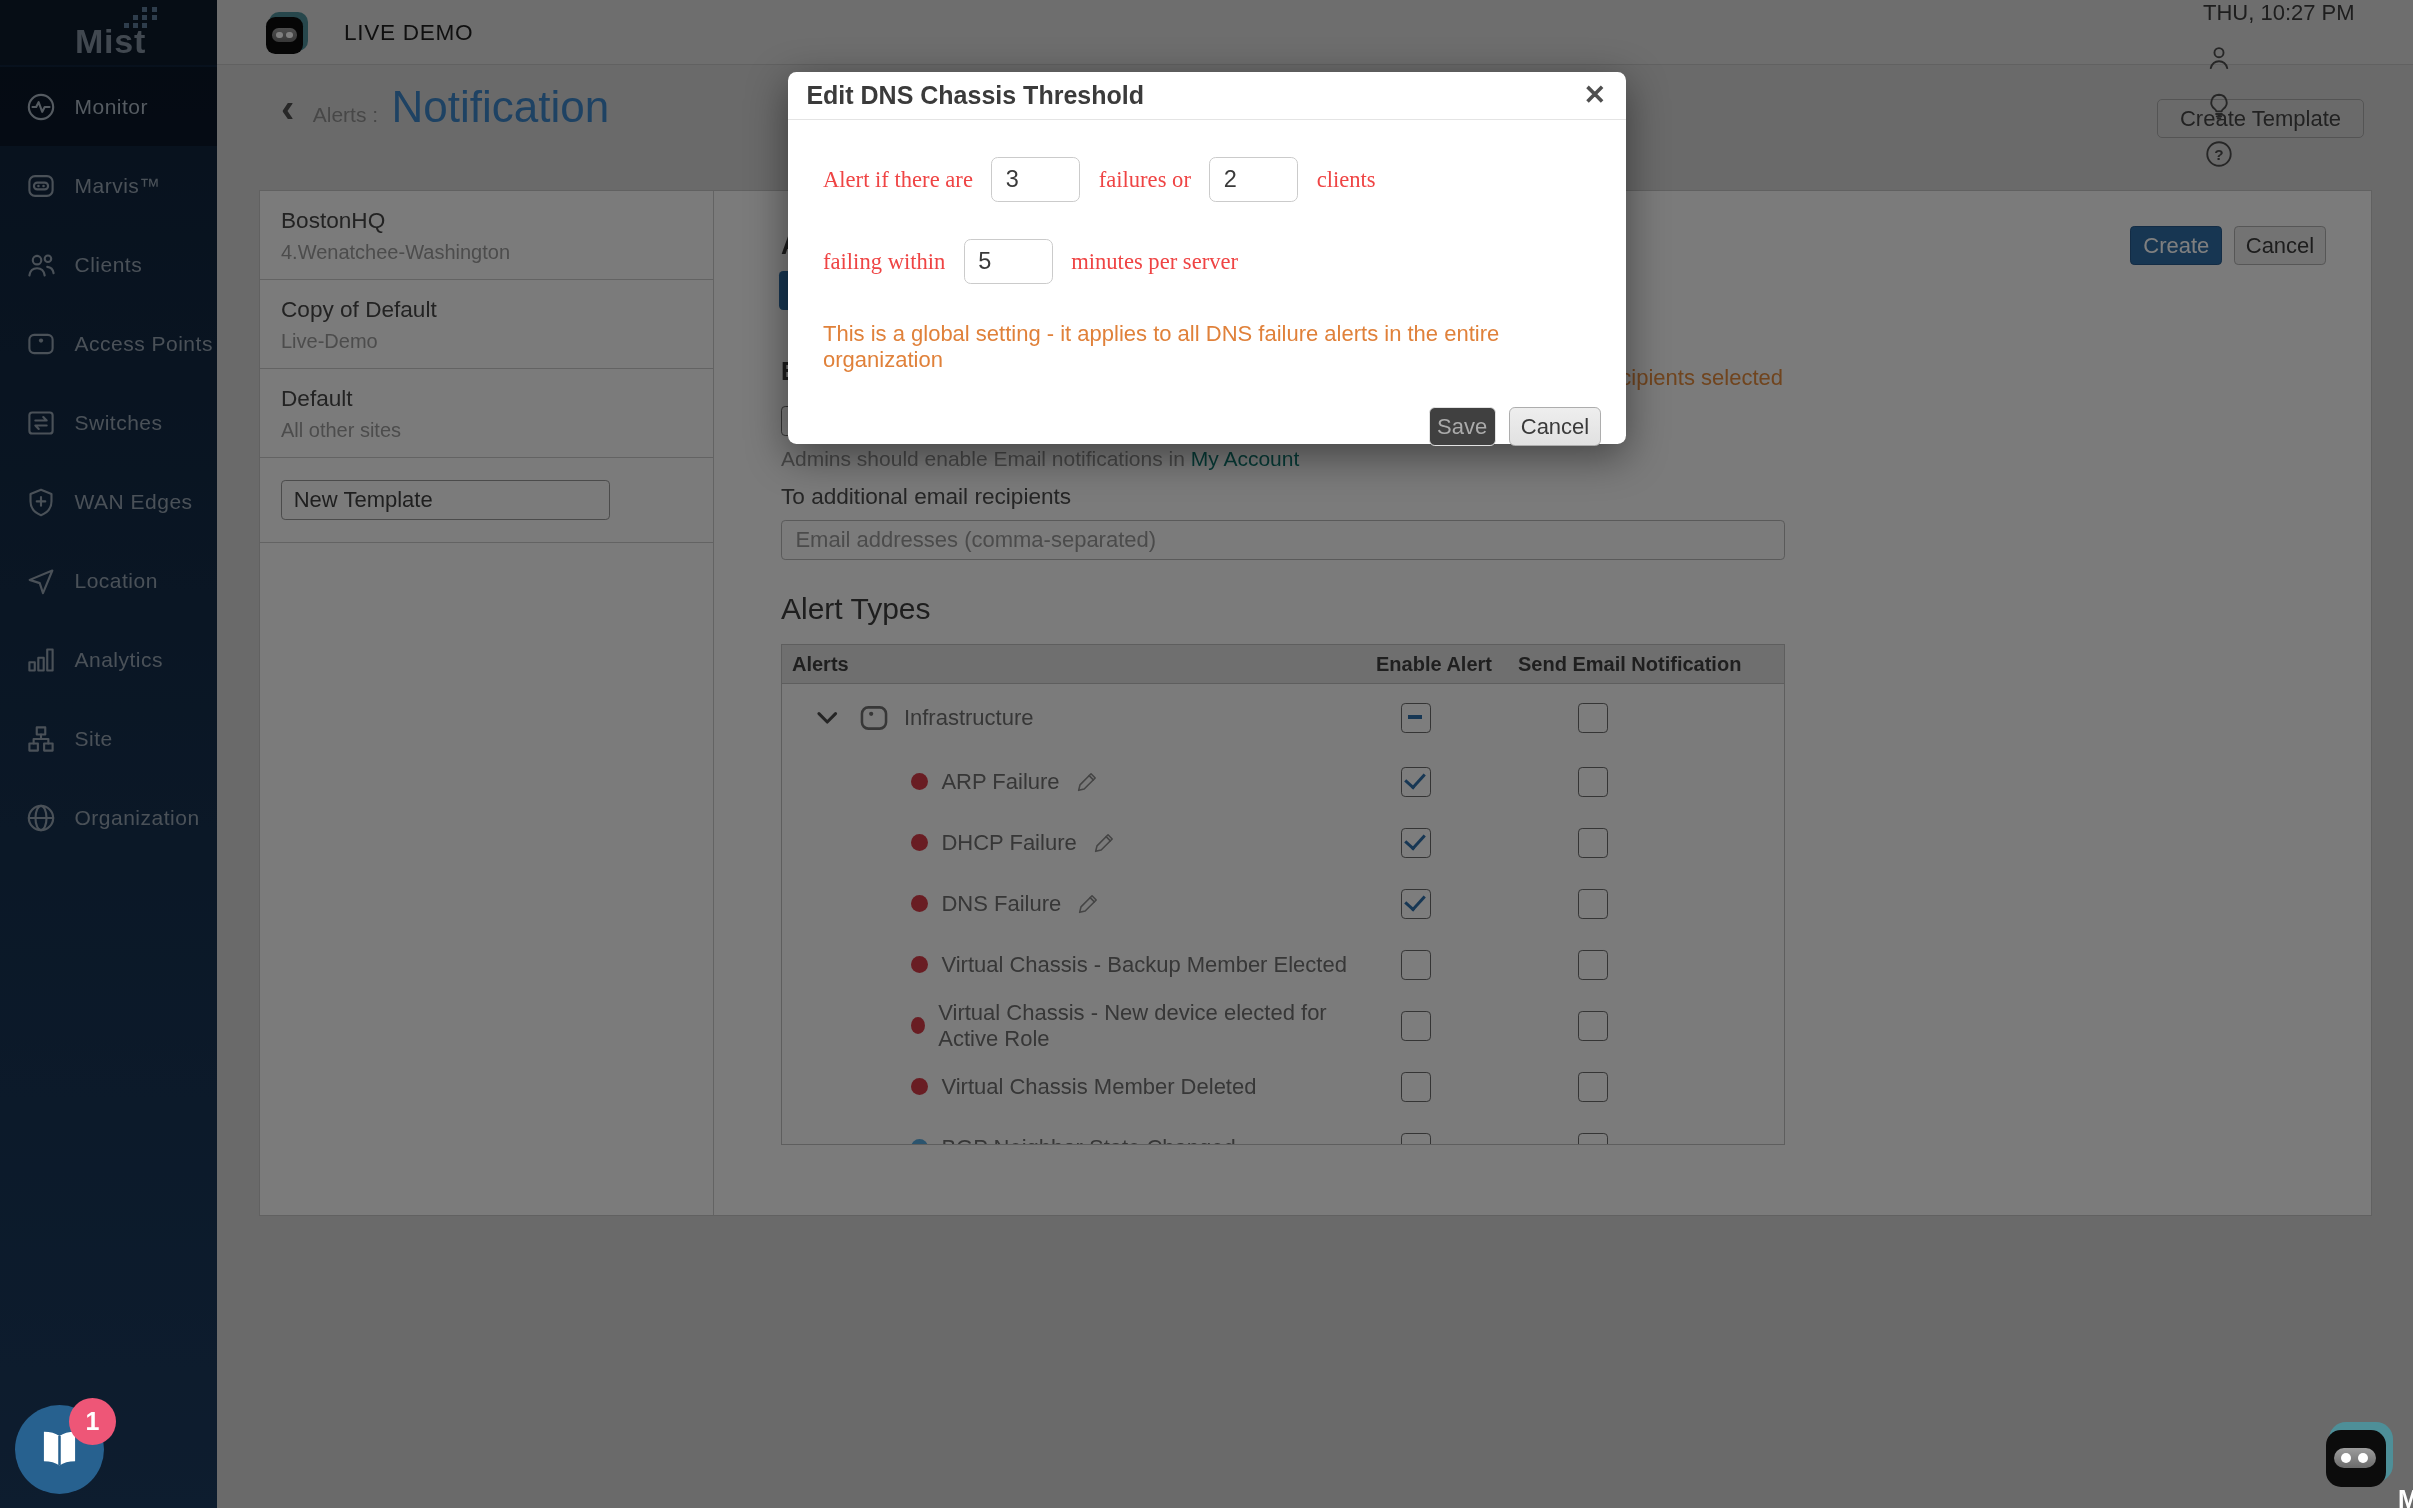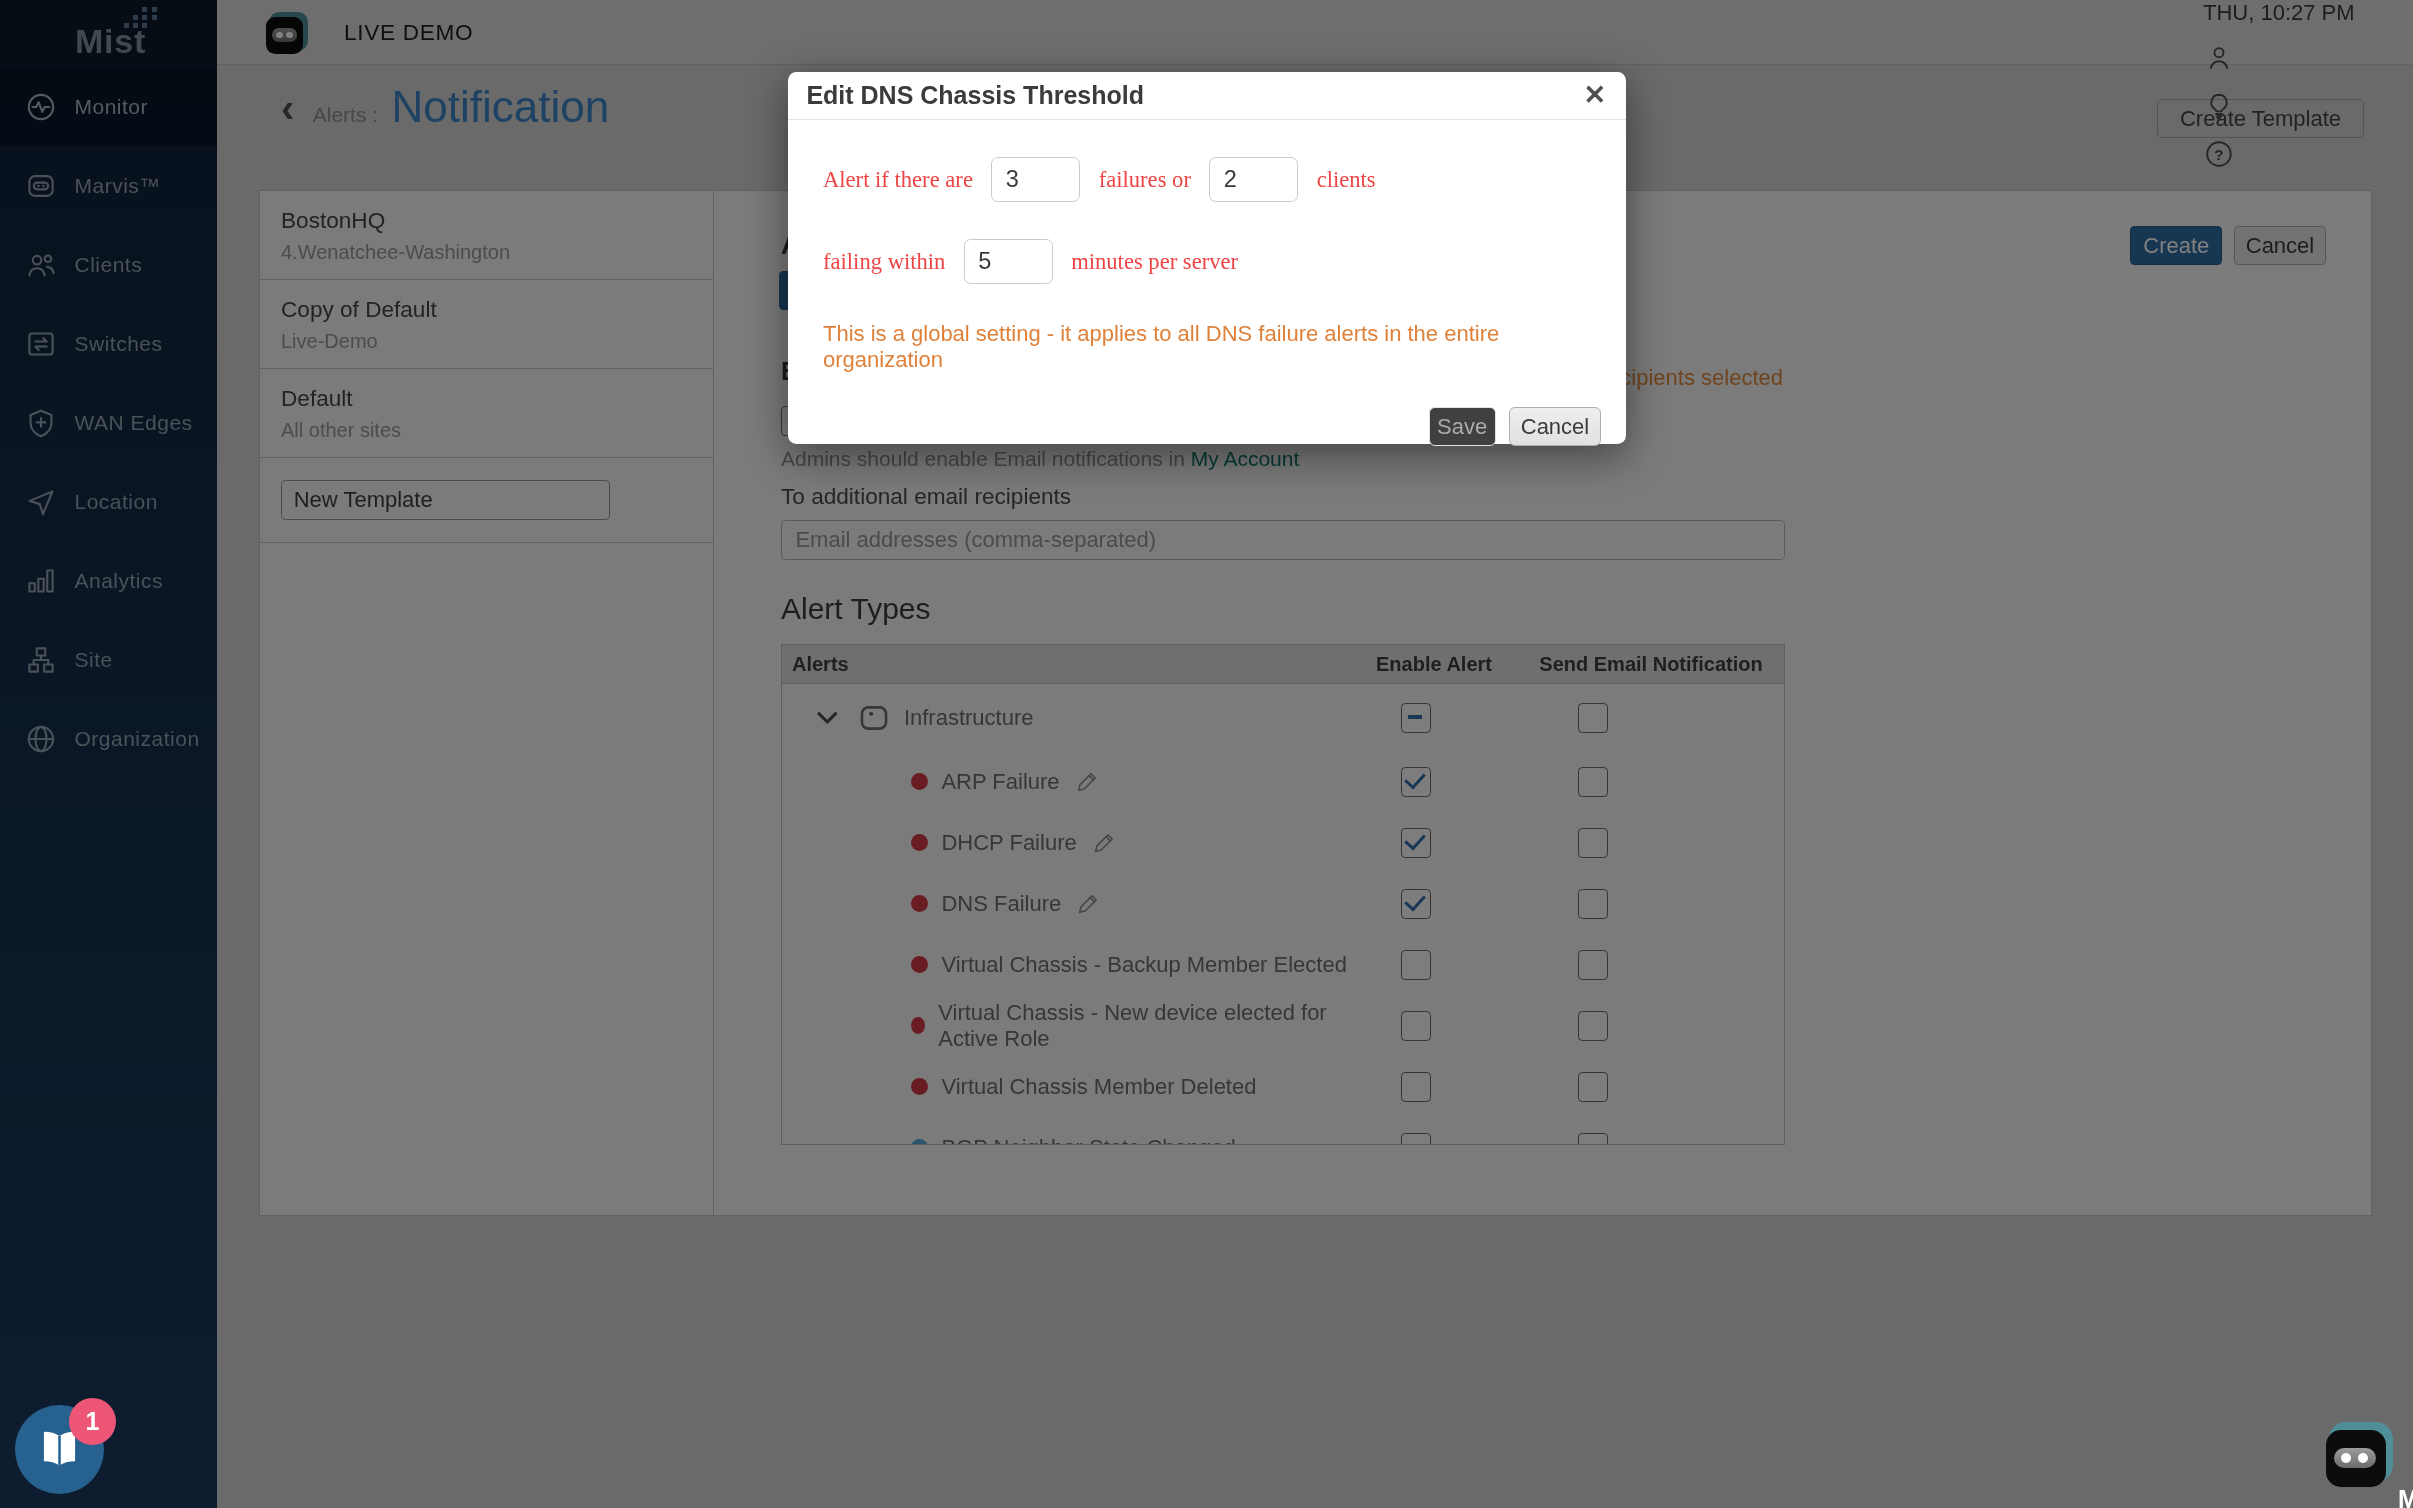--- a/index.html
+++ b/index.html
@@ -73,21 +73,21 @@
   .admins-note a { color:#0f766e; text-decoration:none; cursor:pointer; }
   .add-label { position:absolute; left:67px; top:293px; font-size:22.6px; color:#4c4c4c; }
   .email-input { position:absolute; left:67px; top:329px; width:1004px; height:40px; border:1.7px solid #b5b5b5; border-radius:4.2px;
                  background:transparent; font-size:22px; padding:0 13.4px; color:#3f3f3f; font-family:inherit; }
   .email-input::placeholder { color:#979797; }
   .at-head { position:absolute; left:67px; top:401px; font-size:30px; color:#3d3d3d; font-weight:normal; }
   .at-table { position:absolute; left:67px; top:453px; width:1004px; border:0.8px solid #bdbdbd; }
   .at-thead { display:flex; align-items:center; height:39px; background:#dedede; border-bottom:0.8px solid #bdbdbd; }
   .th-alerts { flex:1; padding-left:10px; font-size:20px; font-weight:bold; color:#3f3f3f; }
   .th-enable { width:168px; text-align:center; font-size:20px; font-weight:bold; color:#3f3f3f; }
-  .th-email { width:266px; text-align:center; font-size:20px; font-weight:bold; color:#3f3f3f; }
+  .th-email { width:266px; font-size:20px; font-weight:bold; color:#3f3f3f; }
   .at-body { height:460px; overflow:hidden; }
   .at-row { display:flex; align-items:center; height:61px; }
   .at-row.group { height:67px; }
   .row-main { flex:1; display:flex; align-items:center; }
   .group .row-main { padding-left:31px; }
   .child .row-main { padding-left:129px; }
   .chev-icon { width:28.5px; height:28.5px; margin-right:15px; cursor:pointer; }
   .ap-icon { width:34px; height:34px; margin-right:13.4px; }
   .dot { width:17px; height:17px; border-radius:50%; margin-right:13.4px; }
   .row-label { font-size:22px; color:#6e6e6e; }
@@ -172,20 +172,27 @@
         <span class="nav-label">Marvis™</span>
       </div>
       <div class="nav-item">
         <span class="nav-icon"><svg viewBox="0 0 24 24">
               <circle cx="9.2" cy="8.6" r="3"></circle>
               <path d="M3.8 19.4c.5-3.2 2.6-5.1 5.4-5.1 2.8 0 4.9 1.9 5.4 5.1"></path>
               <circle cx="16.9" cy="7.6" r="2.3"></circle>
               <path d="M16.4 13.3c2.5.2 4.1 1.9 4.5 4.5"></path>
             </svg></span>
         <span class="nav-label">Clients</span>
+      </div>
+      <div class="nav-item">
+        <span class="nav-icon"><svg viewBox="0 0 24 24">
+              <rect x="3.8" y="5.6" width="16.4" height="12.8" rx="3.4"></rect>
+              <circle cx="12" cy="9.6" r="1.5" fill="currentColor" stroke="none"></circle>
+            </svg></span>
+        <span class="nav-label">Access Points</span>
       </div>
       <div class="nav-item">
         <span class="nav-icon"><svg viewBox="0 0 24 24">
               <rect x="3.8" y="4.6" width="16.4" height="14.8" rx="2"></rect>
               <path d="M8 10.2h8M16 10.2l-2.4-2.4M16 13.8H8M8 13.8l2.4 2.4"></path>
             </svg></span>
         <span class="nav-label">Switches</span>
       </div>
       <div class="nav-item">
         <span class="nav-icon"><svg viewBox="0 0 24 24">

